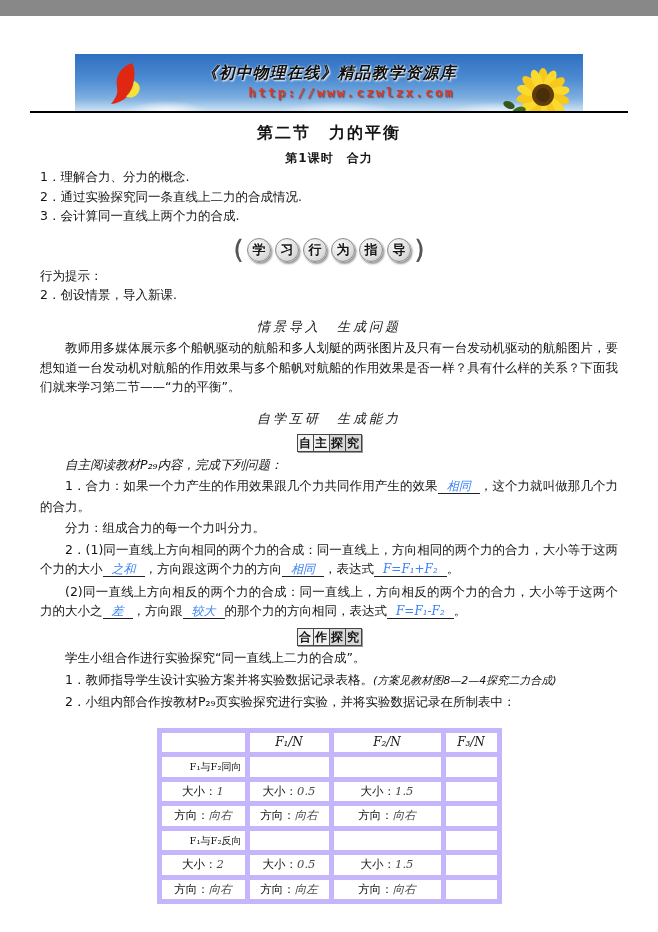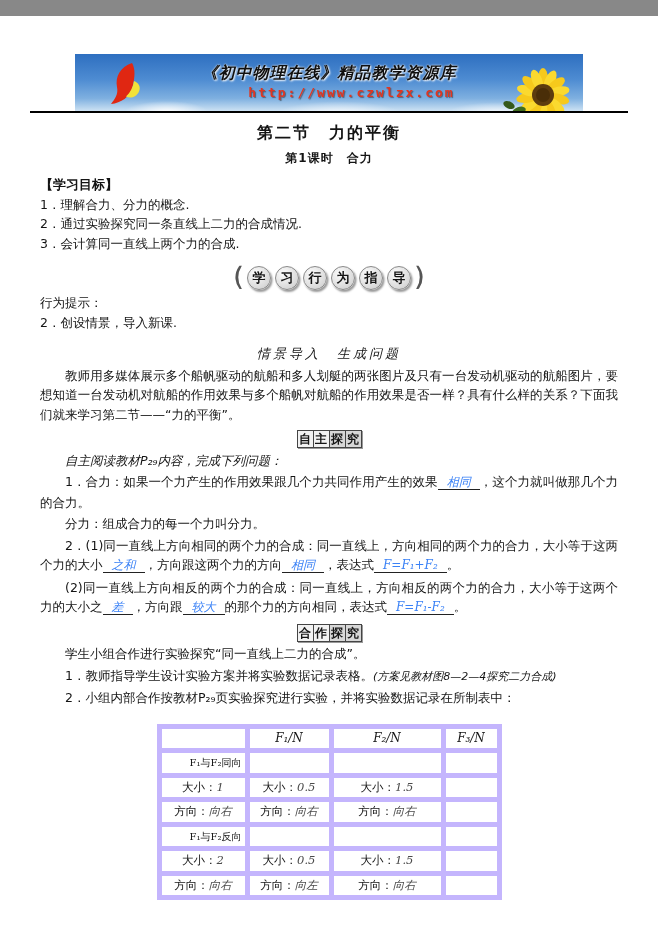--- a/index.html
+++ b/index.html
@@ -102,35 +102,35 @@
     </svg>
   </div>
 
   <div class="rule"></div>
 
   <div class="title">第二节　力的平衡</div>
   <div class="subtitle">第1课时　合力</div>
 
   <div class="content">
 
-    <div class="obj-header">【学习目标】</div>
     <div class="num-line">1．理解合力、分力的概念.</div>
     <div class="num-line">2．通过实验探究同一条直线上二力的合成情况.</div>
     <div class="num-line">3．会计算同一直线上两个力的合成.</div>
 
     <div class="guide-row">
       <span class="paren">（</span><span class="bubble">学</span><span class="bubble">习</span><span class="bubble">行</span><span class="bubble">为</span><span class="bubble">指</span><span class="bubble">导</span><span class="paren">）</span>
     </div>
 
     <div class="line">行为提示：</div>
     <div class="num-line">2．创设情景，导入新课.</div>
 
     <div class="sec-head">情景导入　生成问题</div>
     <p class="para">教师用多媒体展示多个船帆驱动的航船和多人划艇的两张图片及只有一台发动机驱动的航船图片，要想知道一台发动机对航船的作用效果与多个船帆对航船的作用效果是否一样？具有什么样的关系？下面我们就来学习第二节——“力的平衡”。</p>
 
+    <div class="sec-head">自学互研　生成能力</div>
 
     <div class="badge-row">
       <span class="badge">
           <span>自</span>
           <span>主</span>
           <span>探</span>
           <span>究</span>
         </span>
     </div>
 

